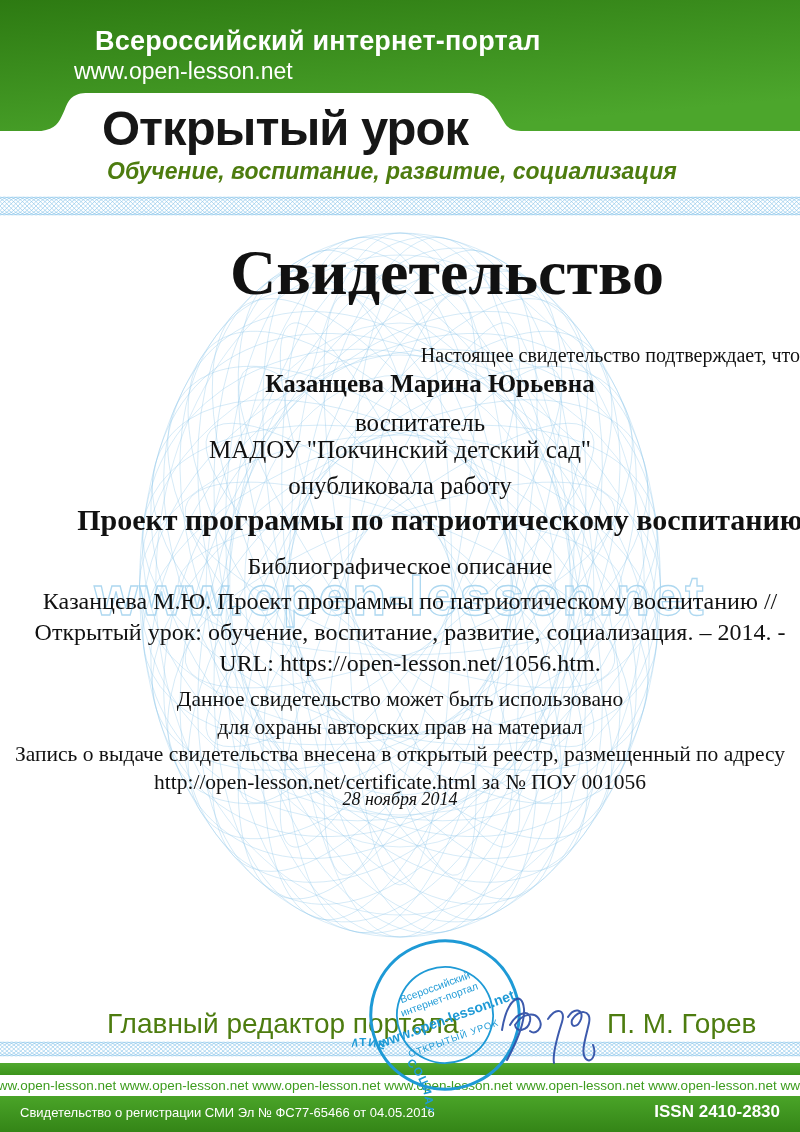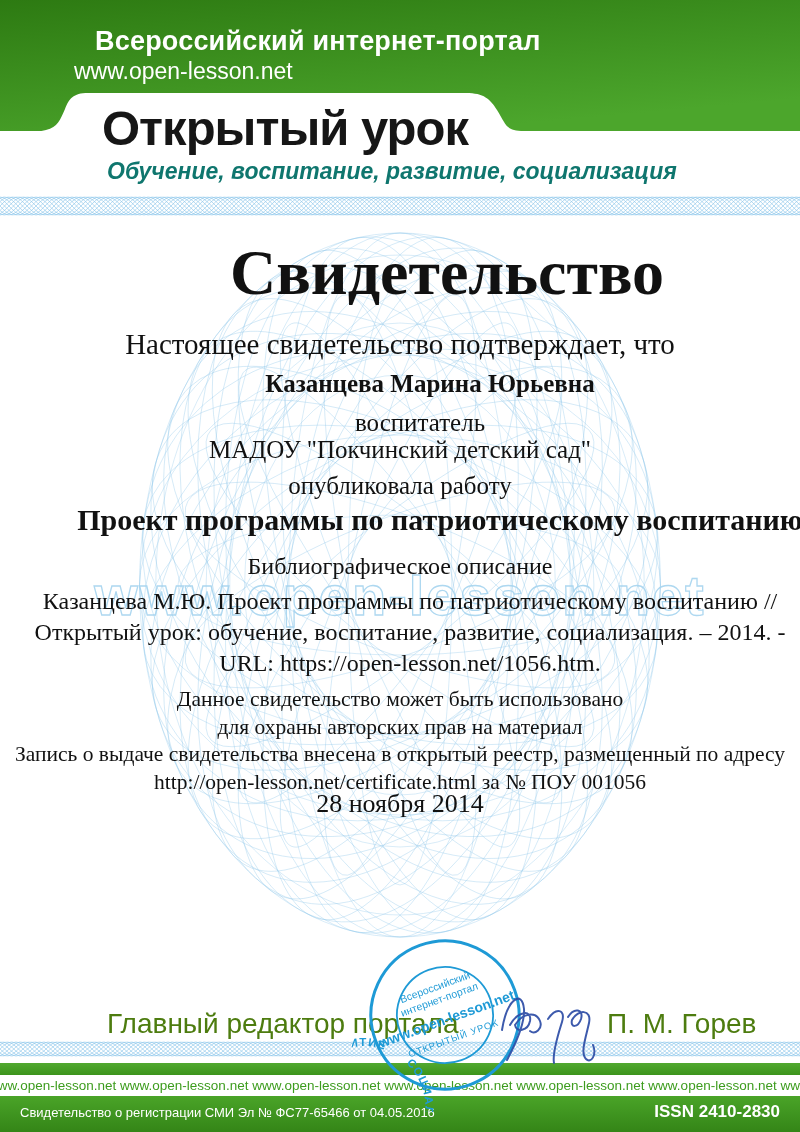--- a/index.html
+++ b/index.html
@@ -8,36 +8,36 @@
     overflow:hidden; font-family:"Liberation Serif", serif; color:#111;
   }
   .ctr{position:absolute; left:0; width:100%; text-align:center;}
   svg{display:block;}
   
   .hdr-svg{position:absolute; top:0; left:0; z-index:1;}
   .hdr-text{position:absolute; z-index:2; font-family:"Liberation Sans", sans-serif; color:#fff;}
   .portal-title{left:74px; top:26px; font-size:27px; font-weight:bold; letter-spacing:0.2px;margin-left:21px;}
   .portal-url{left:74px; top:58px; font-size:23px; font-weight:normal;}
   .logo-title{left:102px; top:100px; font-size:49px; color:#161616; font-weight:bold; letter-spacing:-1px;}
-  .logo-sub{left:107px; top:158px; font-size:23px; font-style:italic; color:#0f766e; font-weight:bold;}
+  .logo-sub{left:107px; top:158px; font-size:23px; font-style:italic; color:#4d7c0f; font-weight:bold;}
   
   .deco{position:absolute; z-index:0; pointer-events:none;}
   
   .cert{z-index:2;}
   .cert-title{top:236px; font-size:64px; font-weight:bold;padding-left:47px;}
-  .cert-confirm{top:328px; font-size:29px;}
+  .cert-confirm{top:344px; font-size:20px;text-align:right;}
   .cert-name{top:370px; font-size:25px; font-weight:bold;margin-left:30px;}
   .cert-role{top:409px; font-size:25px;padding-left:20px;}
   .cert-org{top:436px; font-size:25px;}
   .cert-action{top:472px; font-size:25px;}
   .cert-work{top:503px; font-size:30px; font-weight:bold;margin-left:40px;}
   .cert-biblio-head{top:553px; font-size:24px;}
   .cert-biblio{top:586px; font-size:24px; font-weight:normal; line-height:31px;padding-left:10px;}
   .cert-usage{top:686px; font-size:21.5px; line-height:27.5px;}
-  .cert-date{top:789px; font-size:26px; }
+  .cert-date{top:789px; font-size:18px; font-style:italic;}
   
   .sig-label{position:absolute; z-index:2; font-family:"Liberation Sans", sans-serif; color:#4d7c0f; font-size:28px;text-align:right;}
   .sig-left{left:107px; top:1008px;}
   .sig-right{left:607px; top:1008px;}
   .stamp-svg{position:absolute; left:352px; top:927px; z-index:5;}
   .stamp-ring-text{font-family:"Liberation Sans", sans-serif; font-size:11.5px; font-weight:bold; letter-spacing:1.2px; fill:#1e9ad6;}
   .stamp-small{font-family:"Liberation Sans", sans-serif; font-size:10.5px; fill:#1e9ad6;}
   .stamp-url{font-family:"Liberation Sans", sans-serif; font-size:14px; font-weight:bold; fill:#1e9ad6;}
   .stamp-ou{font-family:"Liberation Sans", sans-serif; font-size:9.5px; letter-spacing:1px; fill:#1e9ad6;}
   

